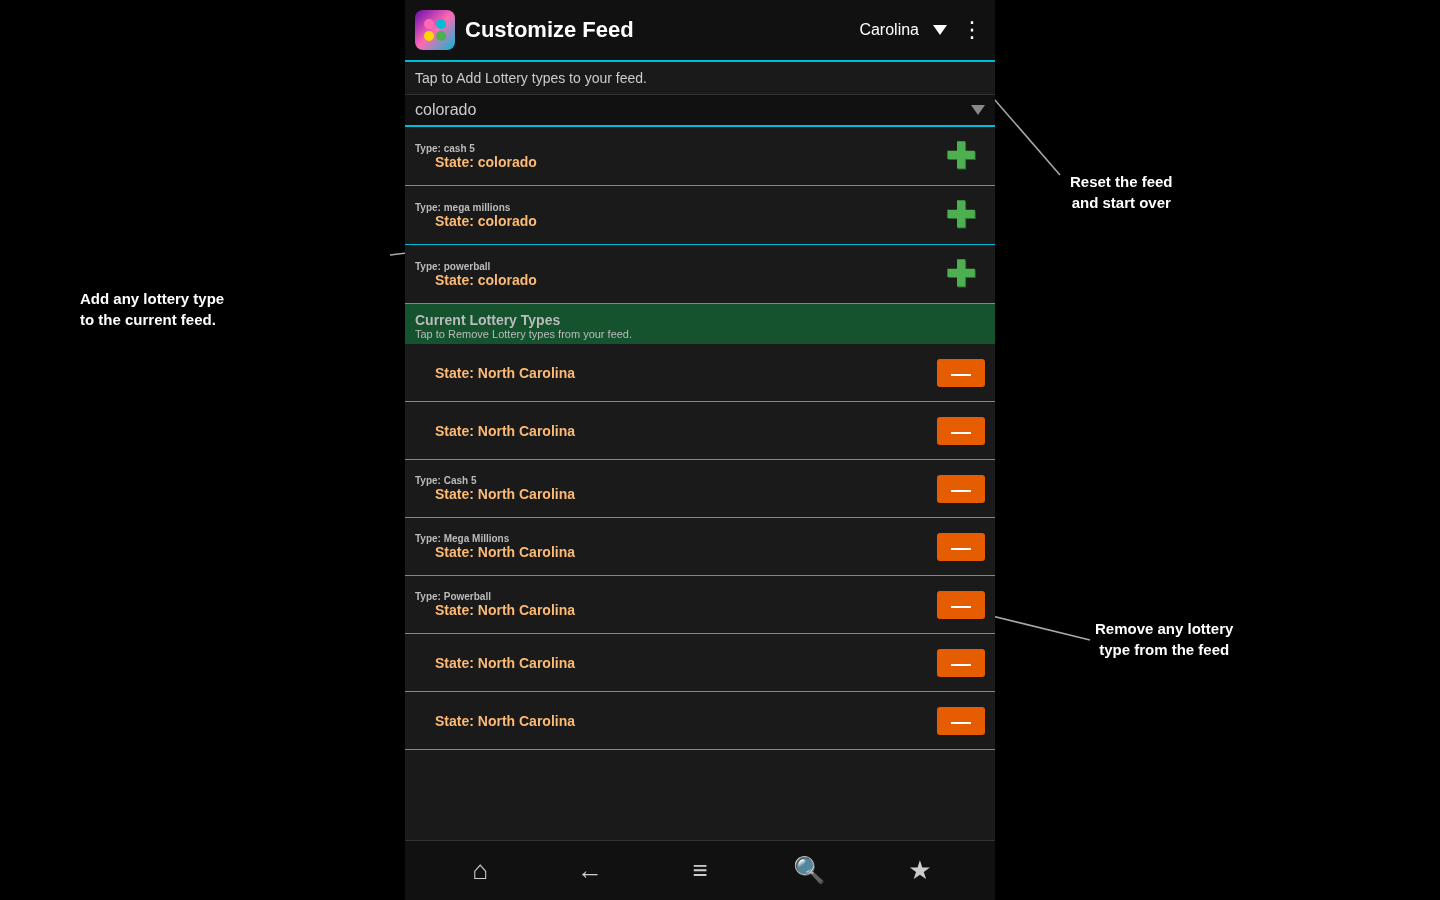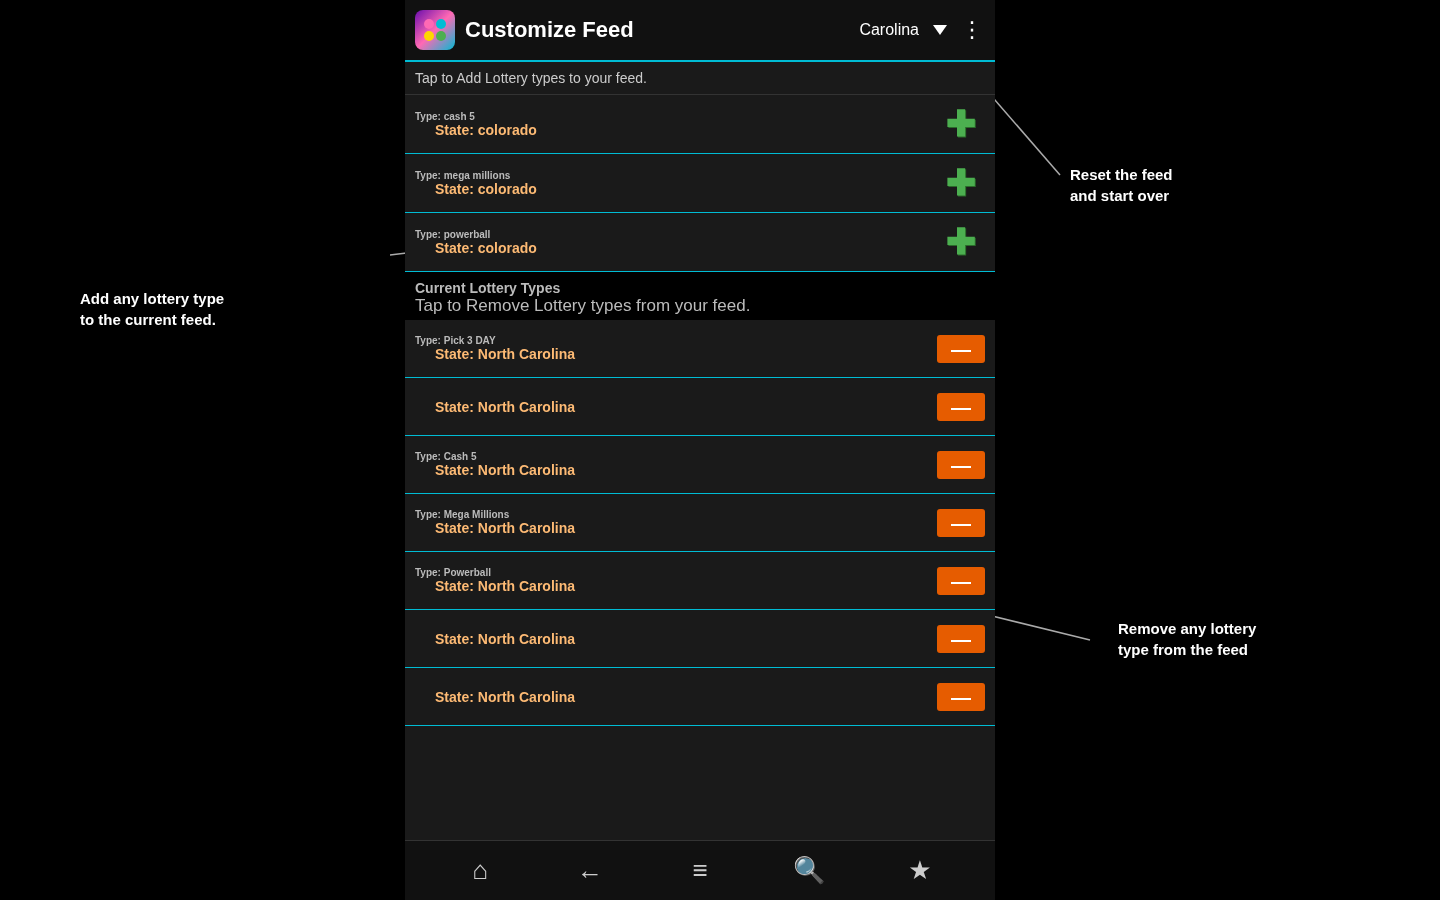--- a/index.html
+++ b/index.html
@@ -161,29 +161,29 @@
     .minus-icon {
       color: #fff;
       font-size: 20px;
       font-weight: bold;
       line-height: 1;
     }
 
     
     .section-header {
       padding: 8px 10px 4px 10px;
-      background: #000000;
+      background: #14532d;
     }
     .section-title {
       font-size: 14px;
       font-weight: bold;
       color: #bbb;
     }
     .section-subtitle {
-      font-size: 17px;
+      font-size: 11px;
       color: #bbb;
     }
 
     
     .bottom-nav {
       height: 60px;
       background: #111;
       border-top: 1px solid #333;
       display: flex;
       align-items: center;
@@ -230,26 +230,26 @@
   <line x1="390" y1="255" x2="580" y2="232" stroke="#aaa" stroke-width="1.5"></line>
 
   <line x1="1090" y1="640" x2="988" y2="615" stroke="#aaa" stroke-width="1.5"></line>
 </svg>
 
 <div class="annotation" style="left:80px; top:240px;margin-top:48px;">
   <span style="white-space:pre-line;">Add any lottery type
 to the current feed.</span>
 </div>
 
-<div class="annotation" style="left:1070px; top:164px; text-align:left;">
+<div class="annotation" style="left:1070px; top:171px; text-align:center;">
   <span style="white-space:pre-line;">Reset the feed
 and start over</span>
 </div>
 
-<div class="annotation" style="left:1118px; top:618px; text-align:left;">
+<div class="annotation" style="left:1095px; top:618px; text-align:center;">
   <span style="white-space:pre-line;">Remove any lottery
 type from the feed</span>
 </div>
 
 <div class="app-container">
 
   <div class="header">
     <div class="header-icon">
       <svg width="28" height="28" viewBox="0 0 28 28">
         <circle cx="8" cy="8" r="5" fill="#ff69b4"></circle>
@@ -263,20 +263,24 @@
     <div class="header-triangle"></div>
     <span class="header-dots">⋮</span>
   </div>
 
   <div class="content">
 
     <div class="instruction-text">
       <span>Tap to Add Lottery types to your feed.</span>
     </div>
 
+    <div class="state-selector">
+      <span class="state-selector-value">colorado</span>
+      <div class="state-selector-arrow"></div>
+    </div>
 
     <div>
 
       <div class="lottery-item">
         <div class="lottery-info">
           <div class="lottery-type">Type: cash 5</div>
           <div class="lottery-state">State: colorado</div>
         </div>
         <button class="btn-add">
           <span class="plus-icon">✚</span>
@@ -307,21 +311,20 @@
 
     <div class="section-header">
       <div class="section-title">Current Lottery Types</div>
       <div class="section-subtitle">Tap to Remove Lottery types from your feed.</div>
     </div>
 
     <div>
 
       <div class="lottery-item">
         <div class="lottery-info">
-          <div class="lottery-type">Type: Pick 3 DAY</div>
           <div class="lottery-state">State: North Carolina</div>
         </div>
         <button class="btn-remove">
           <span class="minus-icon">—</span>
         </button>
       </div>
 
       <div class="lottery-item">
         <div class="lottery-info">
           <div class="lottery-state">State: North Carolina</div>

